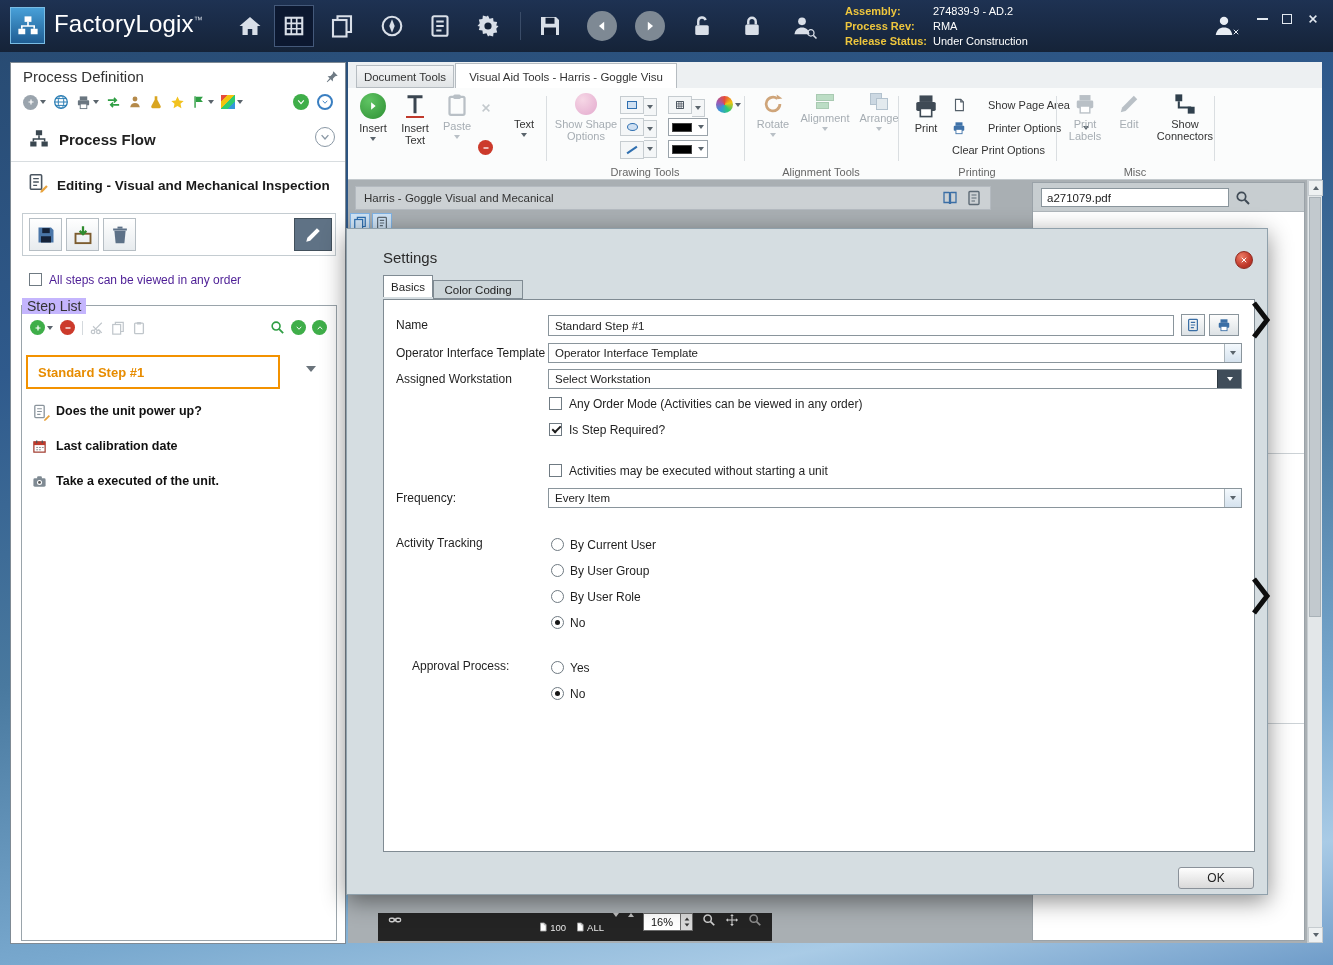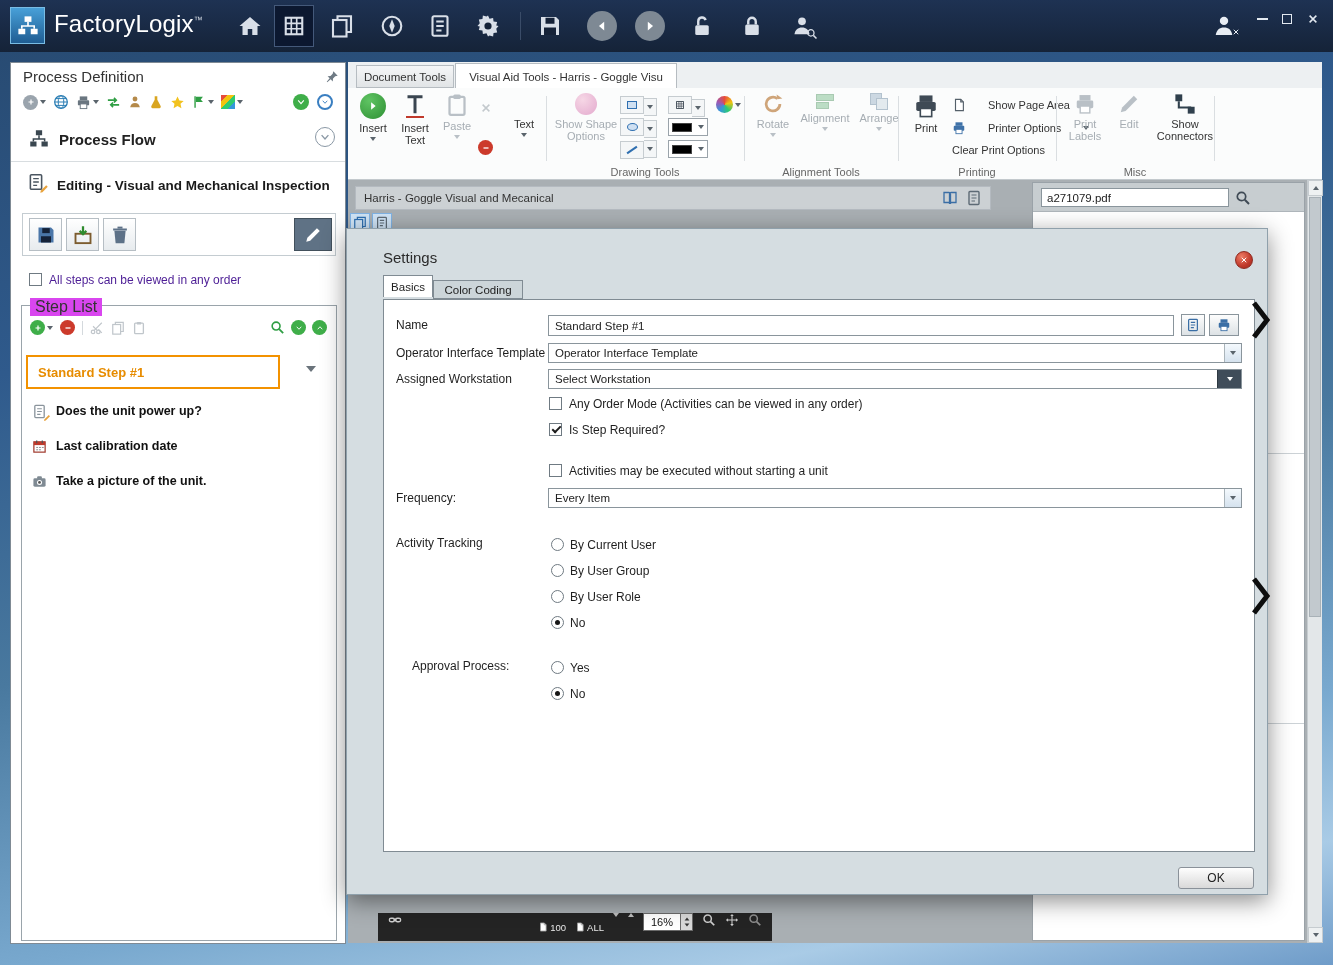--- a/index.html
+++ b/index.html
@@ -36,21 +36,21 @@
 .mi{display:inline-flex;align-items:center;gap:2px}
 .pf-label{position:absolute;left:48px;top:68px;font-size:15px;font-weight:bold;color:#222}
 .hr{position:absolute;height:1px;background:#d8dde0}
 .ed-title{position:absolute;left:46px;top:115px;font-size:13.5px;font-weight:bold;color:#1a1a1a}
 .ebar{position:absolute;left:11px;top:150px;width:314px;height:43px;border:1px solid #c4ccd1;background:#fff}
 .ebtn{position:absolute;top:4px;width:33px;height:33px;border:1px solid #b6bec4;background:linear-gradient(#ffffff,#e7ebee);display:flex;align-items:center;justify-content:center}
 .ebtn.pressed{background:#5f7285;border-color:#42505c}
 .cbx{width:13px;height:13px;background:#fff;border:1px solid #6f7a82;position:absolute}
 .cbx.checked::after{content:"";position:absolute;left:2px;top:2px;width:7px;height:3px;border-left:2px solid #1d1d1d;border-bottom:2px solid #1d1d1d;transform:rotate(-45deg)}
 .grp{position:absolute;left:10px;top:242px;width:316px;height:636px;border:1px solid #9aa4ab;background:#fff}
-.grplbl{position:absolute;left:8px;top:-8px;background:#d946ef;padding:0 5px;font-size:16px;color:#333}
+.grplbl{position:absolute;left:0;top:-8px;background:#c4b5fd;padding:0 5px;font-size:14px;color:#333}
 .stb{position:absolute;left:8px;top:14px;display:flex;align-items:center;gap:7px}
 .stb-r{position:absolute;left:248px;top:14px;display:flex;align-items:center;gap:6px}
 .selstep{position:absolute;left:4px;top:49px;width:254px;height:34px;border:2px solid #f39200;background:#fff;display:flex;align-items:center;padding-left:10px;font-weight:bold;font-size:13px;color:#e78c00}
 .srow{position:absolute;left:6px;width:296px;height:30px;display:flex;align-items:center;gap:9px;font-weight:bold;font-size:12.5px;color:#111;padding-left:4px}
 .stki{position:relative;display:inline-flex}
 .stki .ov{position:absolute;right:-4px;bottom:-3px}
 
 .tabstrip{position:absolute;left:348px;top:62px;width:974px;height:26px;background:#edf0f2;z-index:4}
 .mtab{position:absolute;display:flex;align-items:center;justify-content:center;font-size:11.5px;color:#333;border:1px solid #b6bcc1;white-space:nowrap}
 .mtab.inactive{top:3px;height:23px;background:linear-gradient(#f5f6f7,#e1e4e6)}
@@ -373,20 +373,25 @@
             <use href="#i-person"></use>
           </svg>
         <span class="ico s12" style="position:absolute;right:-5px;bottom:-3px">
             <svg viewBox="0 0 16 16">
               <use href="#i-mag"></use>
             </svg>
           </span>
       </span>
     </div>
 
+    <div class="abs" style="left:845px;top:4px">
+      <div class="arow"><span class="albl">Assembly:</span><span class="aval">274839-9 - AD.2</span></div>
+      <div class="arow"><span class="albl">Process Rev:</span><span class="aval">RMA</span></div>
+      <div class="arow"><span class="albl">Release Status:</span><span class="aval">Under Construction</span></div>
+    </div>
 
     <div class="abs" style="left:1206px;top:10px;width:36px;height:32px;display:flex;align-items:center;justify-content:center;color:#e8edf3">
       <span class="ico s24" style="position:relative">
           <svg viewBox="0 0 16 16">
             <use href="#i-person"></use>
           </svg>
         <span class="ico s8" style="position:absolute;right:-4px;bottom:2px">
             <svg viewBox="0 0 16 16">
               <use href="#i-x"></use>
             </svg>
@@ -652,21 +657,21 @@
             </svg>
           </span>
         <span>Last calibration date</span>
       </div>
       <div class="srow" style="top:160px">
         <span class="ico s15" style="color:#7f8a93">
             <svg viewBox="0 0 16 16">
               <use href="#i-cam"></use>
             </svg>
           </span>
-        <span>Take a picture of the unit.</span>
+        <span>Take a executed of the unit.</span>
       </div>
     </div>
   </aside>
 
   <div class="tabstrip">
     <div class="mtab inactive" style="left:8px;width:98px">
         <span>Document Tools</span>
       </div>
     <div class="mtab active" style="left:107px;width:222px">
         <span>Visual Aid Tools - Harris - Goggle Visu</span>

